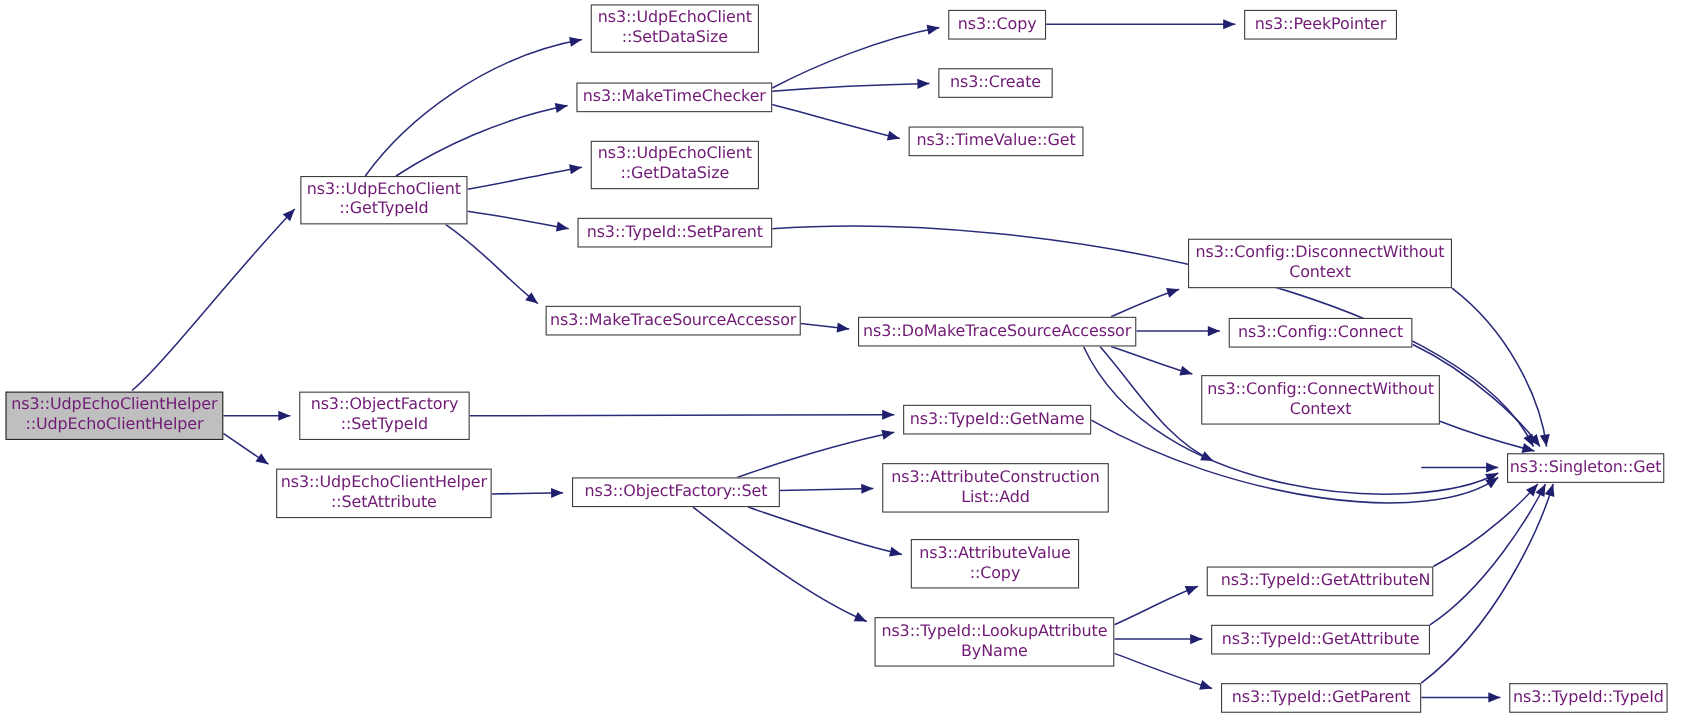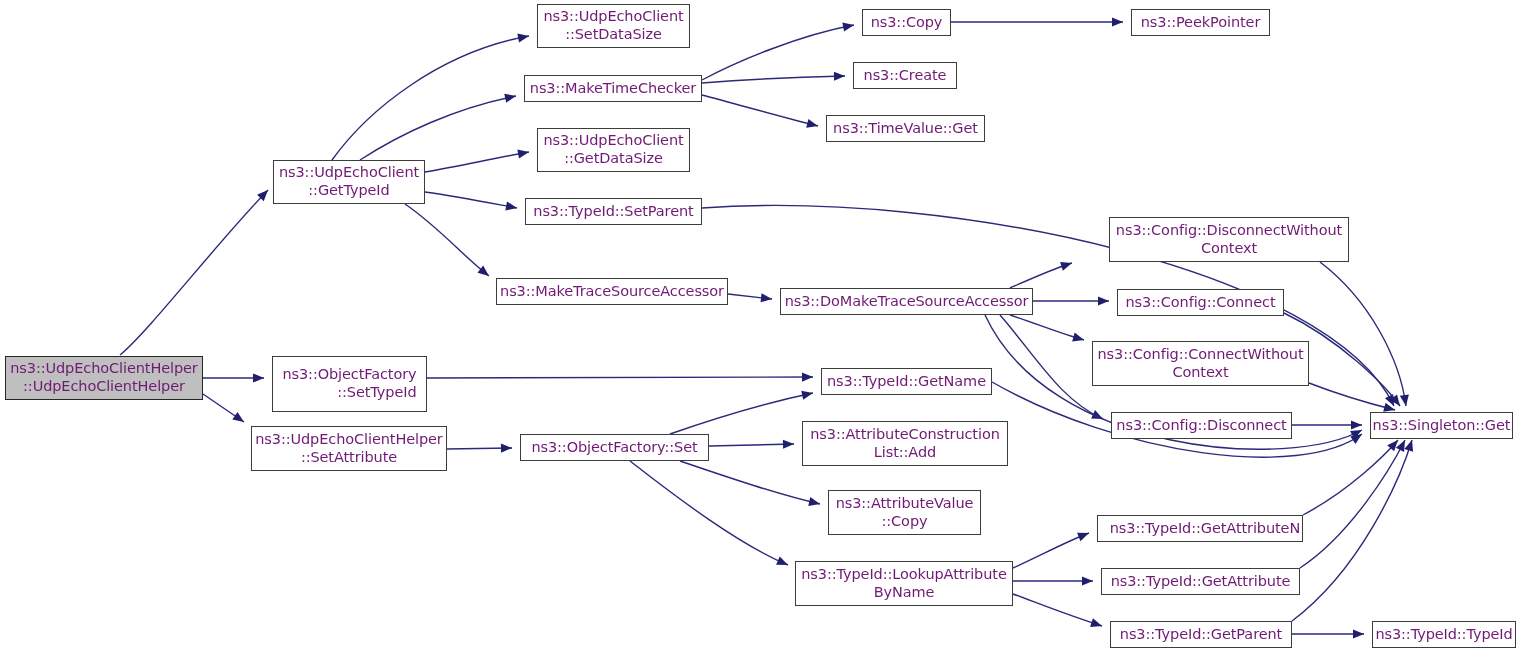--- a/index.html
+++ b/index.html
@@ -141,28 +141,27 @@
     <div class="node" style="left: 524px; top: 75px; width: 178px; height: 27px;">ns3::MakeTimeChecker</div>
     <div class="node" style="left: 537px; top: 128px; width: 153px; height: 44px;">ns3::UdpEchoClient
 ::GetDataSize</div>
     <div class="node" style="left: 525px; top: 198px; width: 177px; height: 27px;">ns3::TypeId::SetParent</div>
     <div class="node" style="left: 862px; top: 9px; width: 89px; height: 27px;">ns3::Copy</div>
     <div class="node" style="left: 853px; top: 62px; width: 104px; height: 27px;">ns3::Create</div>
     <div class="node" style="left: 826px; top: 115px; width: 159px; height: 27px;">ns3::TimeValue::Get</div>
     <div class="node" style="left: 1131px; top: 9px; width: 139px; height: 27px;">ns3::PeekPointer</div>
     <div class="node" style="left: 496px; top: 278px; width: 232px; height: 27px;">ns3::MakeTraceSourceAccessor</div>
     <div class="node" style="left: 780px; top: 288px; width: 253px; height: 27px;">ns3::DoMakeTraceSourceAccessor</div>
-    <div class="node" style="left: 1080px; top: 217px; width: 240px; height: 45px; margin-left: 29px;">ns3::Config::DisconnectWithout
+    <div class="node" style="left: 1080px; top: 217px; width: 240px; height: 45px;">ns3::Config::DisconnectWithout
 Context</div>
     <div class="node" style="left: 1117px; top: 289px; width: 167px; height: 27px;">ns3::Config::Connect</div>
     <div class="node" style="left: 1092px; top: 341px; width: 217px; height: 45px;">ns3::Config::ConnectWithout
 Context</div>
-    <div class="node" style="left: 1111px; top: 412px; width: 181px; height: 27px;">ns3::Config::Disconnect</div>
     <div class="node" style="left: 1370px; top: 412px; width: 143px; height: 27px;">ns3::Singleton::Get</div>
-    <div class="node" style="left: 272px; top: 356px; width: 155px; height: 56px; text-align: right;">ns3::ObjectFactory
+    <div class="node" style="left: 272px; top: 356px; width: 155px; height: 44px;">ns3::ObjectFactory
 ::SetTypeId</div>
     <div class="node" style="left: 251px; top: 426px; width: 196px; height: 45px;">ns3::UdpEchoClientHelper
 ::SetAttribute</div>
     <div class="node" style="left: 520px; top: 434px; width: 189px; height: 27px;">ns3::ObjectFactory::Set</div>
     <div class="node" style="left: 821px; top: 368px; width: 171px; height: 27px;">ns3::TypeId::GetName</div>
     <div class="node" style="left: 802px; top: 421px; width: 206px; height: 45px;">ns3::AttributeConstruction
 List::Add</div>
     <div class="node" style="left: 828px; top: 490px; width: 153px; height: 45px;">ns3::AttributeValue
 ::Copy</div>
     <div class="node" style="left: 795px; top: 561px; width: 218px; height: 45px;">ns3::TypeId::LookupAttribute

